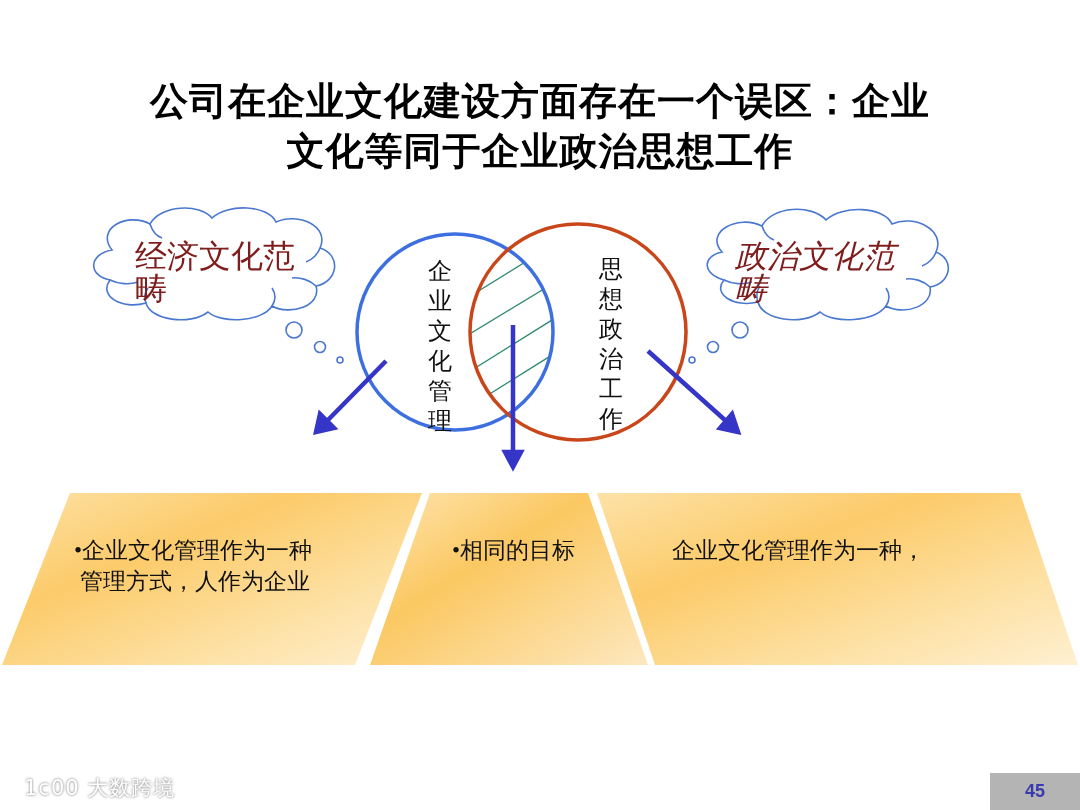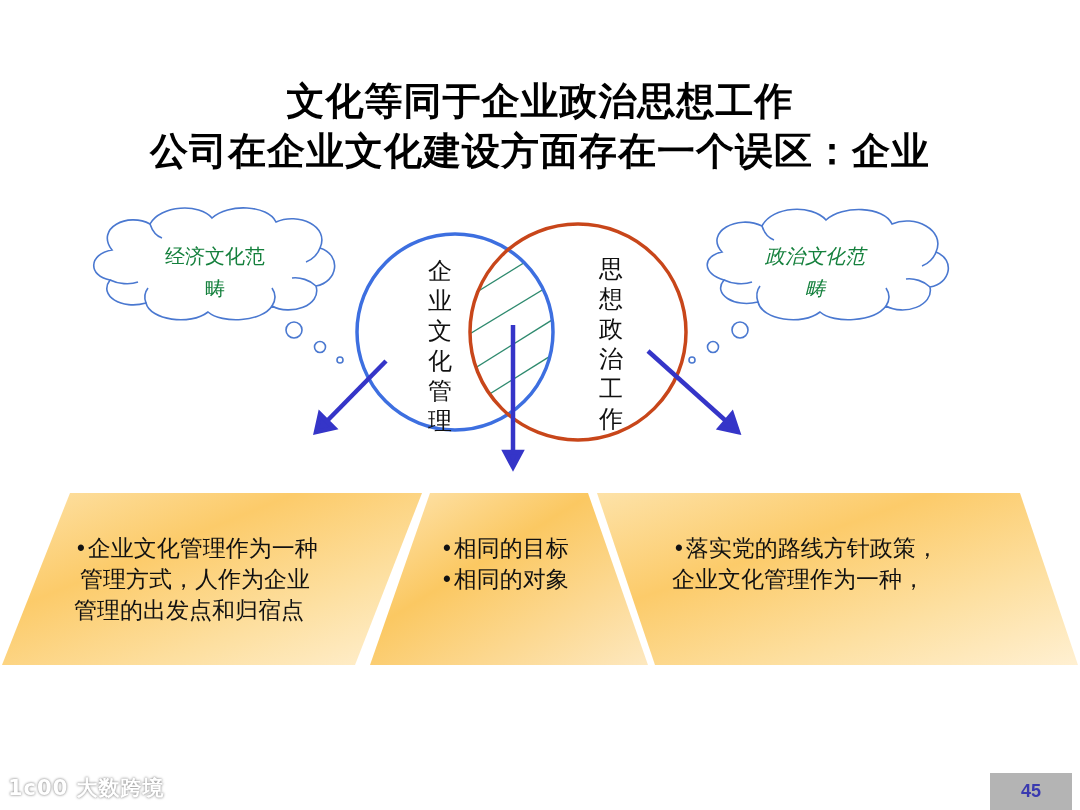--- a/index.html
+++ b/index.html
@@ -9,51 +9,51 @@
     font-family: "DejaVu Sans", "Liberation Sans", sans-serif;
   }
   .title {
     position: absolute; left: 0; top: 76px; width: 1080px;
     text-align: center; font-weight: bold; font-size: 38px; line-height: 50px;
     color: #000; letter-spacing: 1px;
   }
   .title div { white-space: nowrap; }
   svg.diagram { position: absolute; left: 0; top: 0; }
   .cloud-text {
-    position: absolute; text-align: center; font-family: "DejaVu Serif", "Liberation Serif", serif;
-    font-size: 20px; line-height: 32px; color: #15803d;
+    position: absolute; font-family: "DejaVu Serif", "Liberation Serif", serif;
+    font-size: 32px; line-height: 32px; color: #7f1d1d;
   }
   .vtext {
     position: absolute; width: 30px; text-align: center;
     font-family: "DejaVu Serif", "Liberation Serif", serif;
     font-size: 24px; line-height: 30px; color: #111;
   }
   .vtext span { display: block; }
   .box-text {
-    position: absolute; font-family: Liberation Mono, monospace;
+    position: absolute; font-family: Liberation Serif, serif;
     font-size: 23px; line-height: 31px; color: #111; white-space: nowrap;
   }
   .box-text div { white-space: nowrap; }
   .watermark {
-    position: absolute; left: 8px; top: 774px; font-size: 21px; color: #fff;
-    text-shadow: 0 0 3px #999, 0 0 2px #aaa; letter-spacing: 1px; font-weight: bold;
+    position: absolute; left: 24px; top: 774px; font-size: 21px; color: #fff;
+    text-shadow: 0 0 3px #999, 0 0 2px #aaa; letter-spacing: 1px;
   }
   .page-num {
-    position: absolute; left: 990px; top: 773px; width: 82px; height: 37px;
+    position: absolute; left: 990px; top: 773px; width: 90px; height: 37px;
     background: #b4b4b4; color: #3a3ab0; font-weight: bold; font-size: 18px;
     display: flex; align-items: center; justify-content: center;
     font-family: "Liberation Sans", sans-serif;
   }
 </style>
 </head>
 <body>
 
 <div class="title">
+  <div>公司在企业文化建设方面存在一个误区：企业</div>
   <div>文化等同于企业政治思想工作</div>
-  <div>公司在企业文化建设方面存在一个误区：企业</div>
 </div>
 
 <svg class="diagram" width="1080" height="810" viewBox="0 0 1080 810">
   <defs>
     <linearGradient id="boxGrad" x1="0" y1="0" x2="1" y2="1">
       <stop offset="0" stop-color="#fde2a8"></stop>
       <stop offset="0.35" stop-color="#fccb6a"></stop>
       <stop offset="0.7" stop-color="#fde0a2"></stop>
       <stop offset="1" stop-color="#fff0d2"></stop>
     </linearGradient>
@@ -152,28 +152,25 @@
   <span>想</span>
   <span>政</span>
   <span>治</span>
   <span>工</span>
   <span>作</span>
 </div>
 
 <div class="box-text" style="left:74px; top:535px;">
   <div>•企业文化管理作为一种</div>
   <div style="padding-left:6px;"> 管理方式，人作为企业</div>
-  <div>管理的出发点和归宿点</div>
 </div>
-<div class="box-text" style="left:440px; top:535px;">
+<div class="box-text" style="left:452px; top:535px;">
   <div>•相同的目标</div>
-  <div>•相同的对象</div>
 </div>
 <div class="box-text" style="left:672px; top:535px;">
-  <div>•落实党的路线方针政策，</div>
   <div> 企业文化管理作为一种，</div>
 </div>
 
 <div class="watermark">
   <span>1c00</span>
   <span>大数跨境</span>
 </div>
 <div class="page-num">
   <span>45</span>
 </div>

